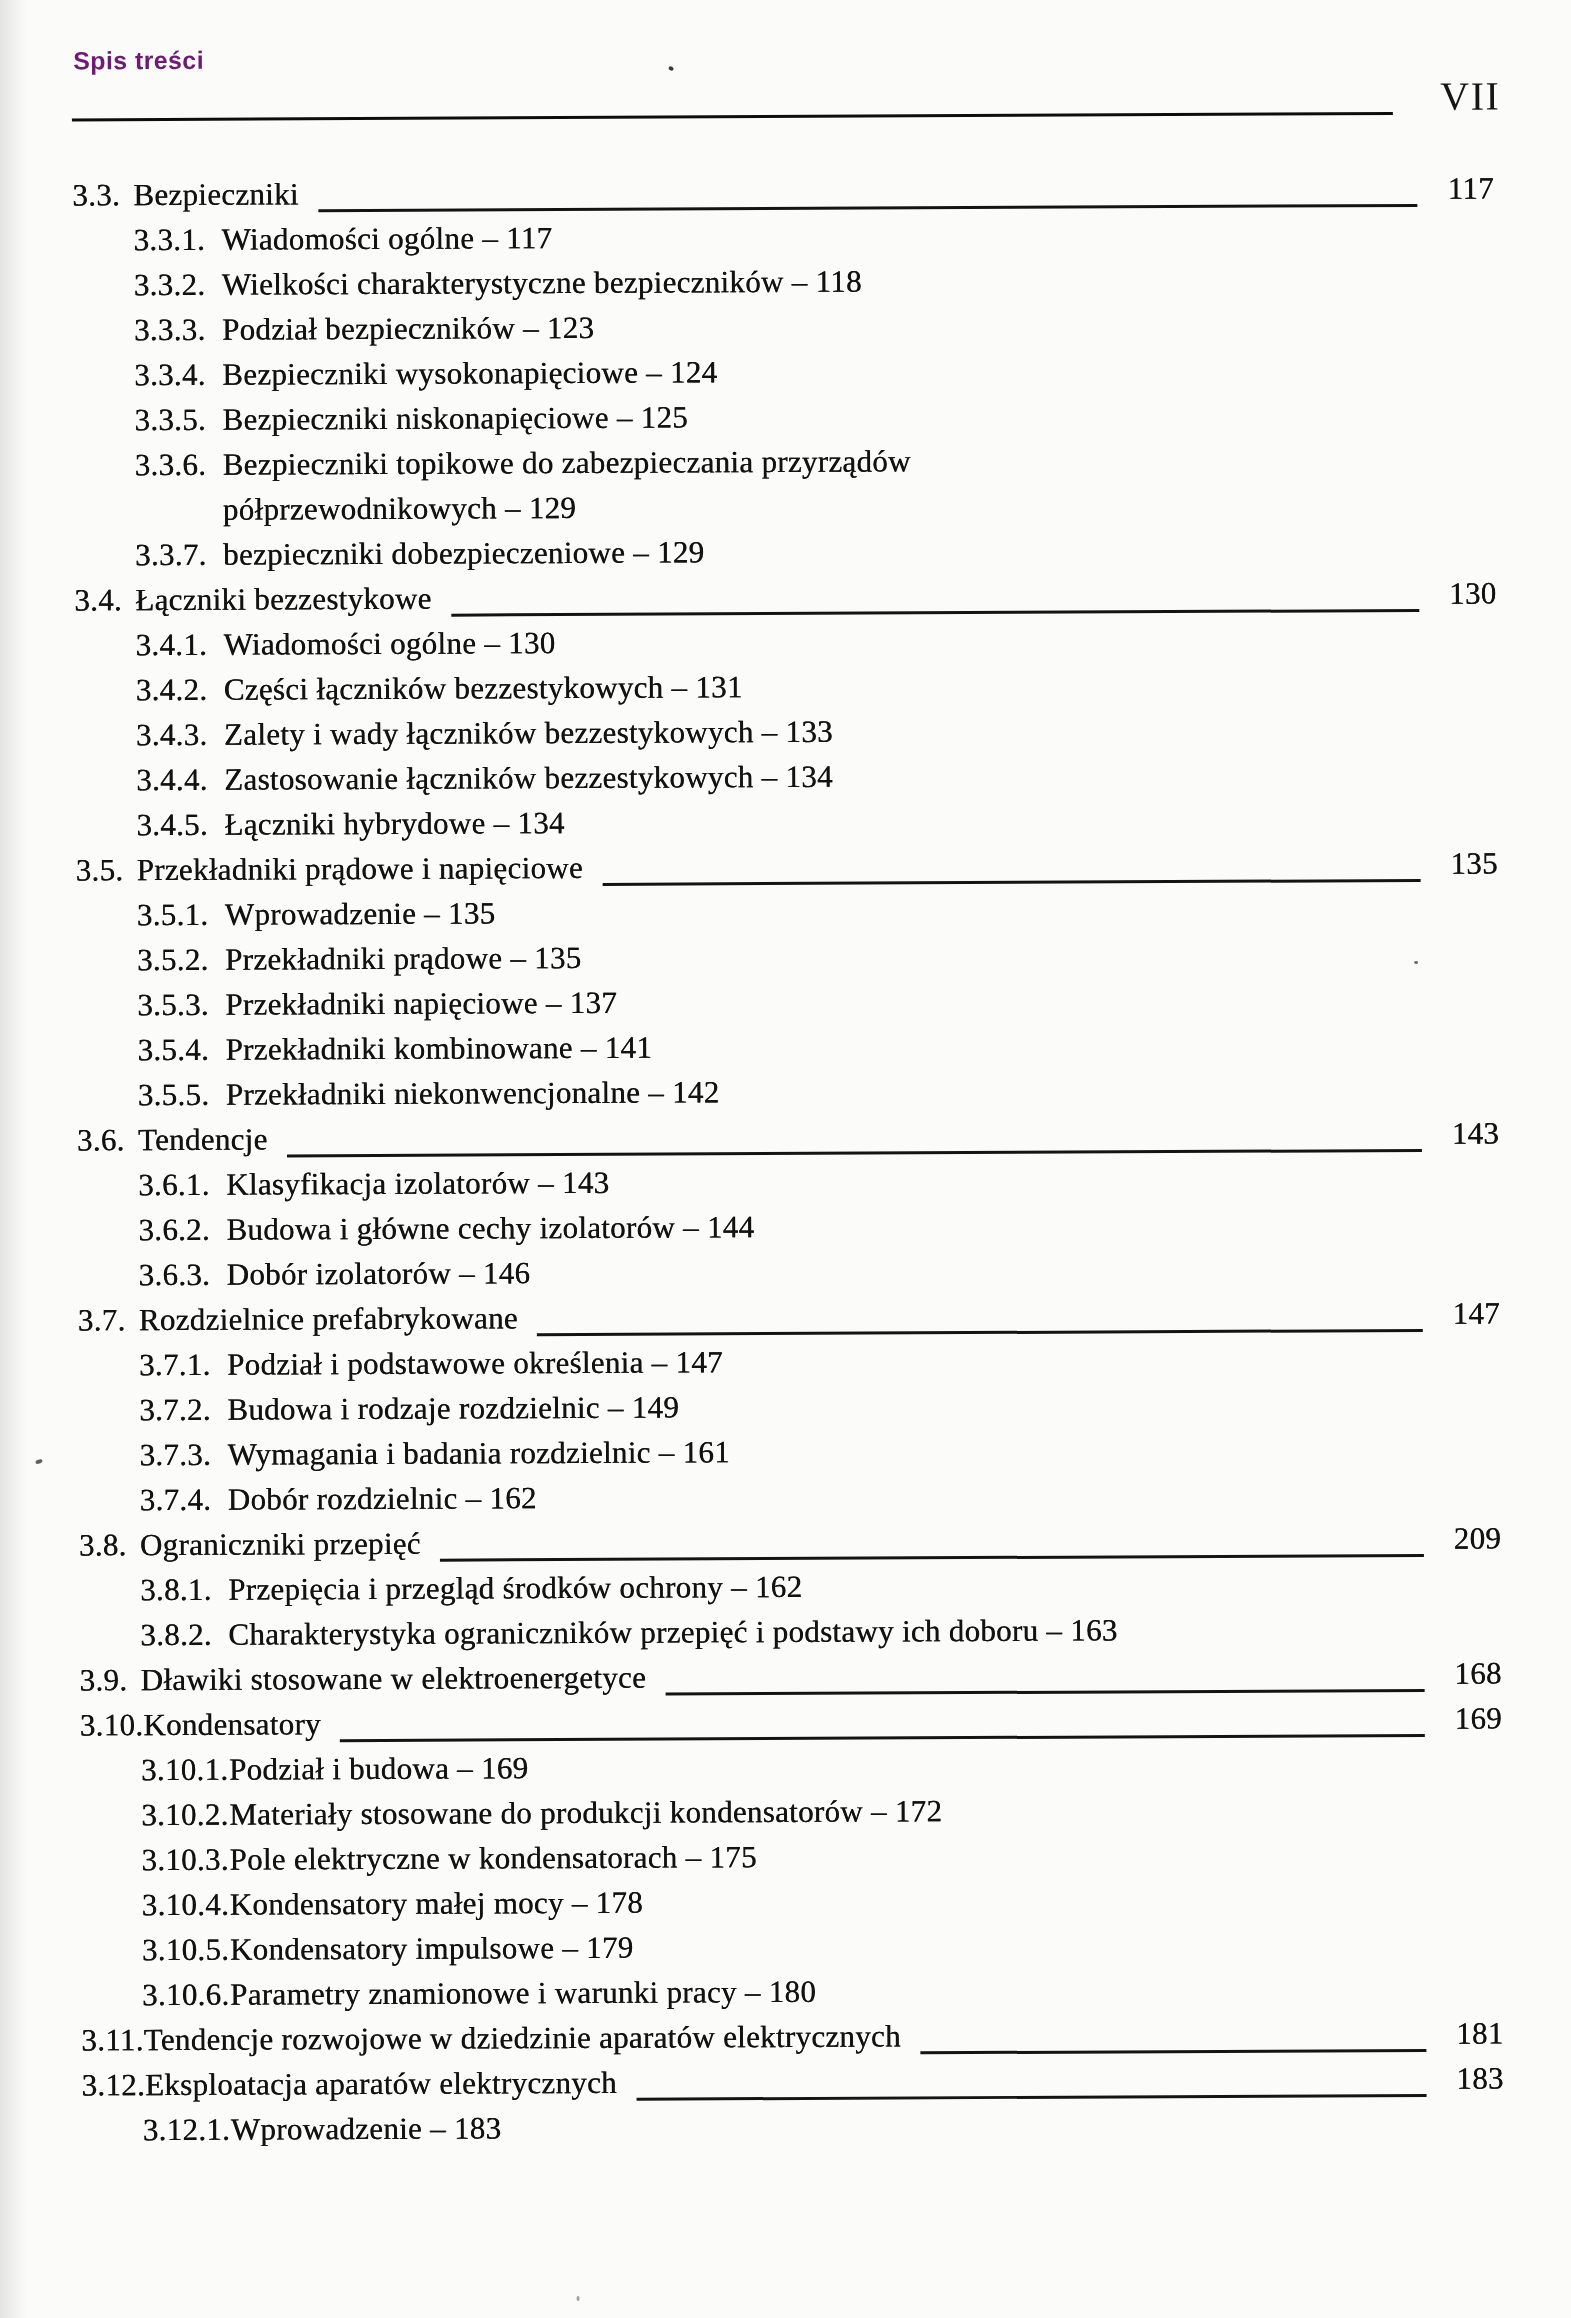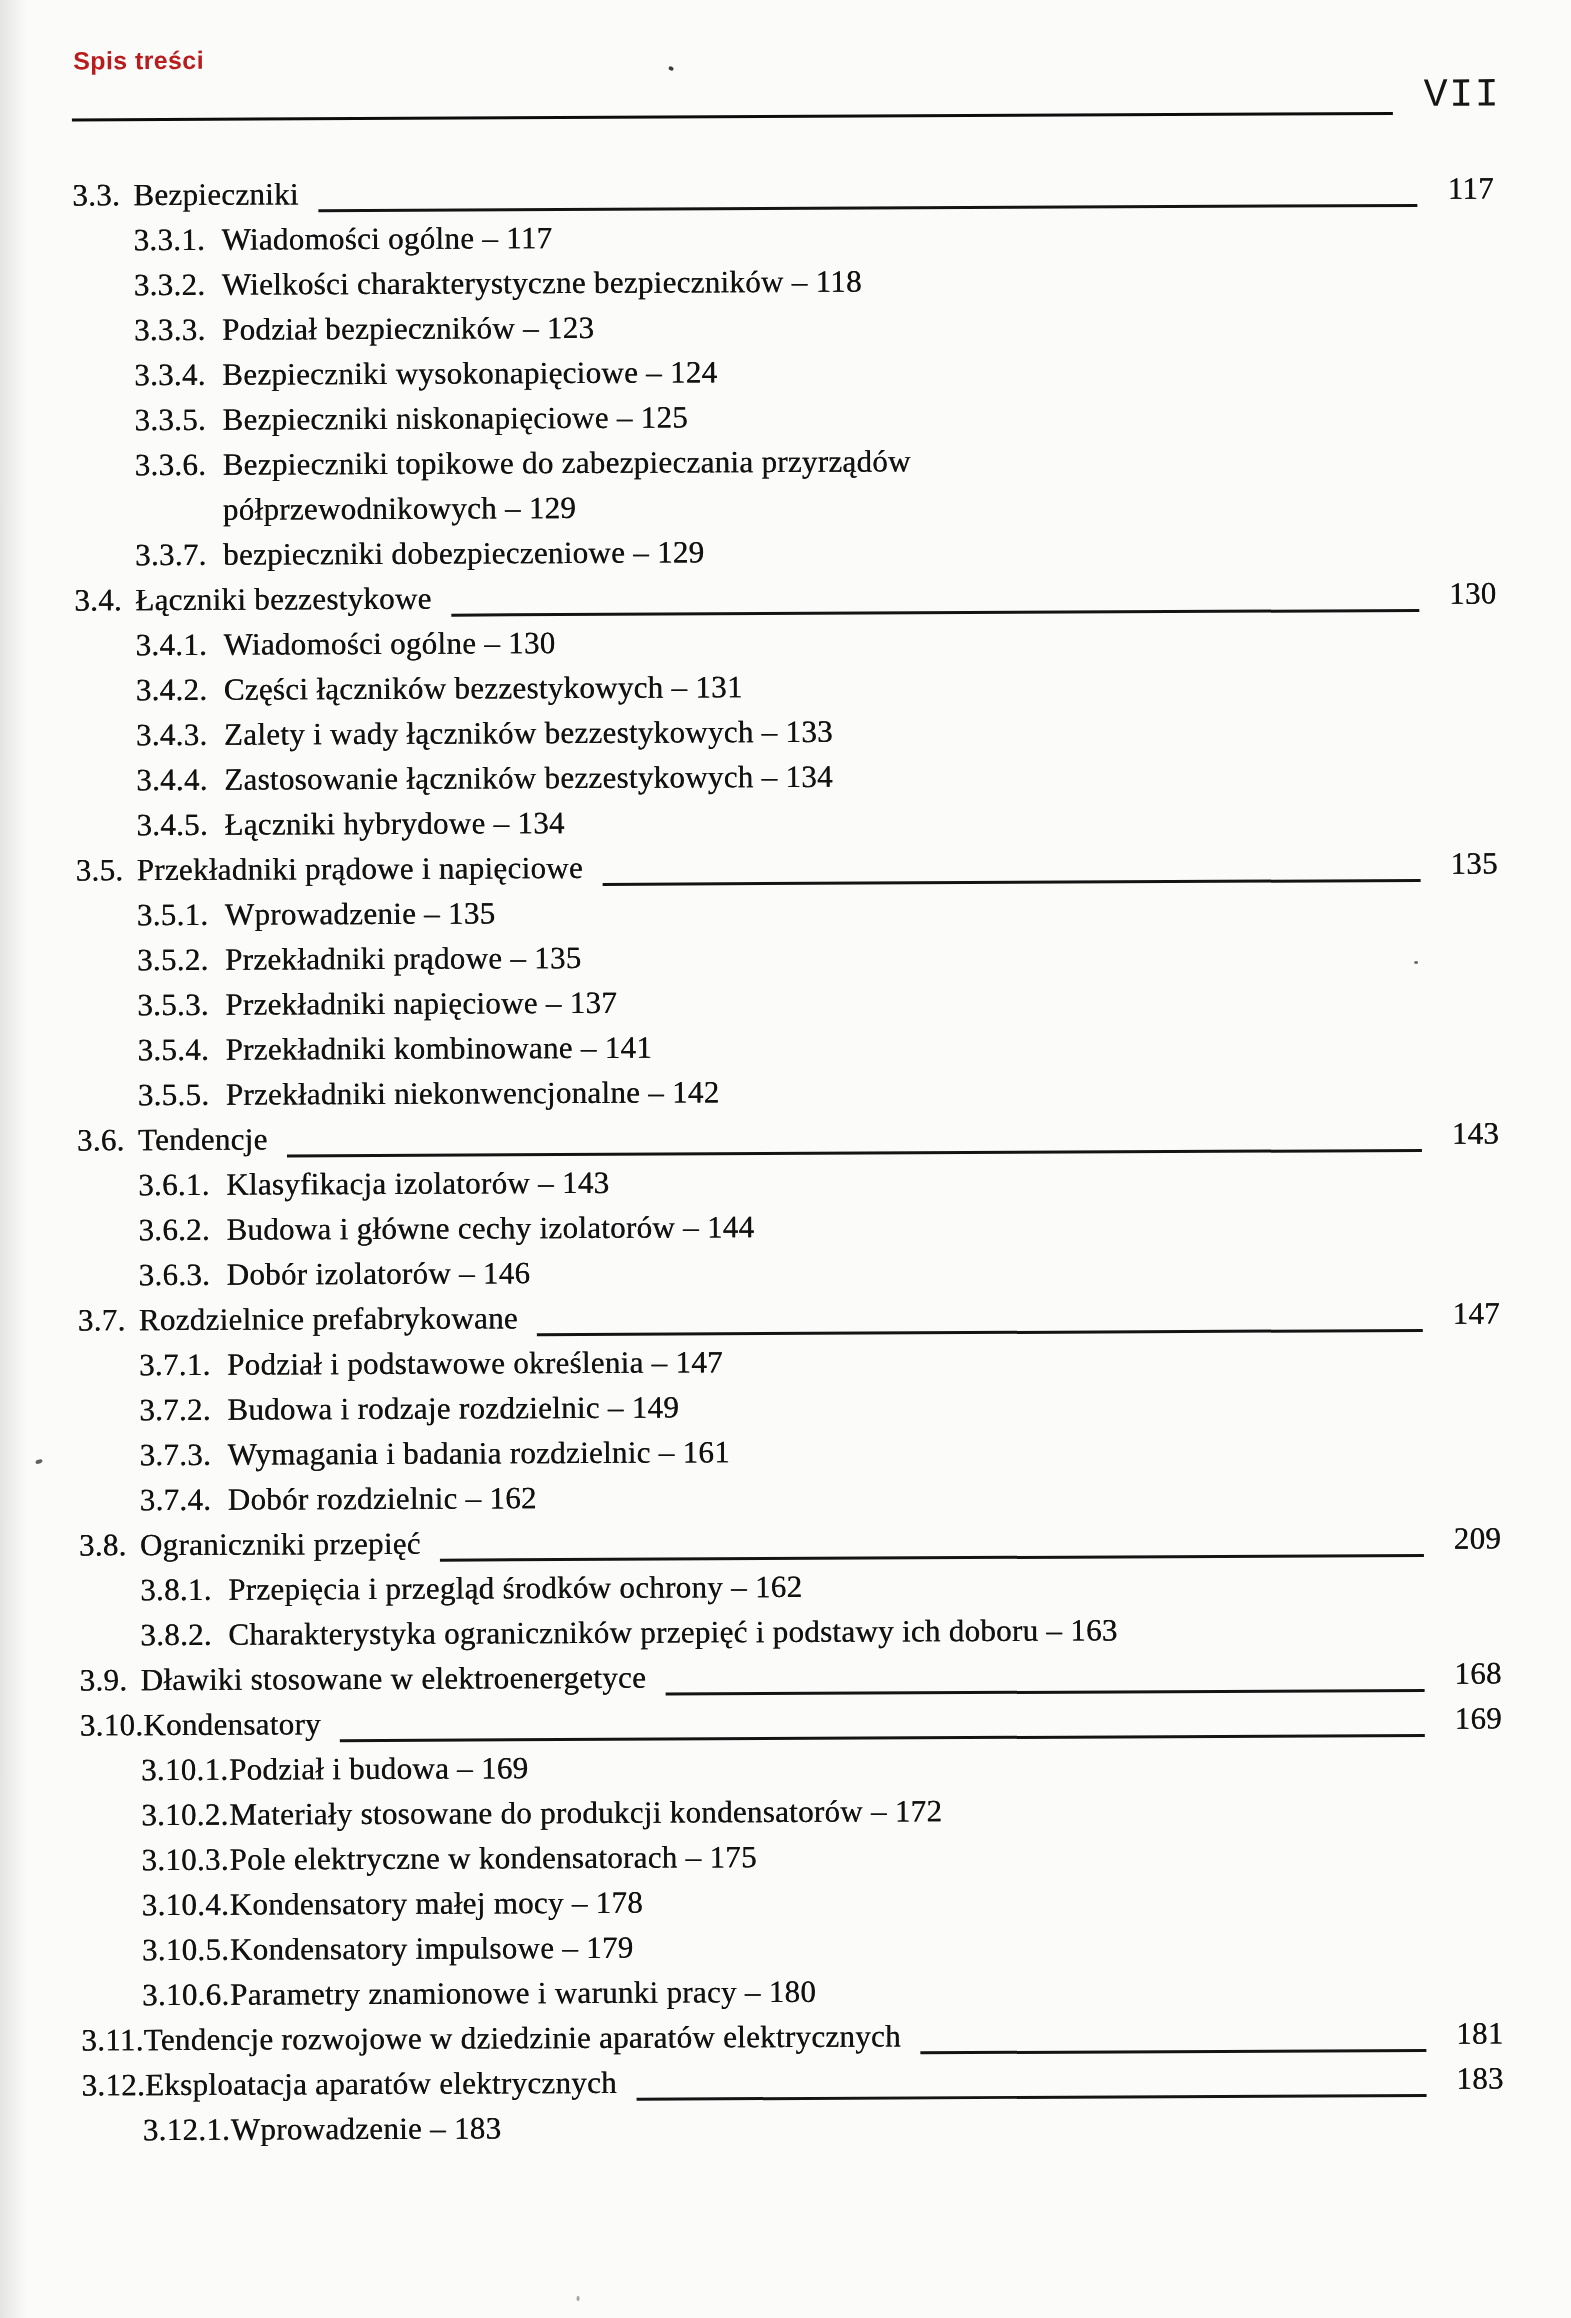--- a/index.html
+++ b/index.html
@@ -20,29 +20,29 @@
     position:absolute;inset:0;
     transform:rotate(-0.28deg);
     transform-origin:50% 50%;
   }
   
   .header{position:absolute;left:77px;right:64px;top:43px;height:90px;}
   .header-title{
     position:absolute;left:1.5px;top:0;
     font-family:"Liberation Sans","DejaVu Sans",sans-serif;
     font-weight:700;font-size:25px;letter-spacing:0.4px;
-    color:#b91c1c;
+    color:#701a75;
   }
   .header-rule{
     position:absolute;left:0;right:109px;top:72px;
     border-top:3.7px solid #0d0d0d;
   }
   .header-page{
     position:absolute;right:1.5px;top:33px;
-    font-family:Liberation Mono, monospace;
+    font-family:Liberation Serif, serif;
     font-weight:400;font-size:40px;letter-spacing:1.5px;color:#161616;
   }
   
   .toc{position:absolute;left:77px;right:64px;top:169px;}
   .row{display:flex;align-items:baseline;height:45px;white-space:nowrap;}
   .row span{line-height:45px;}
   .txt{
     font-size:31px;letter-spacing:0.3px;
     text-shadow:0.4px 0 0 #1c1c1c;
   }

